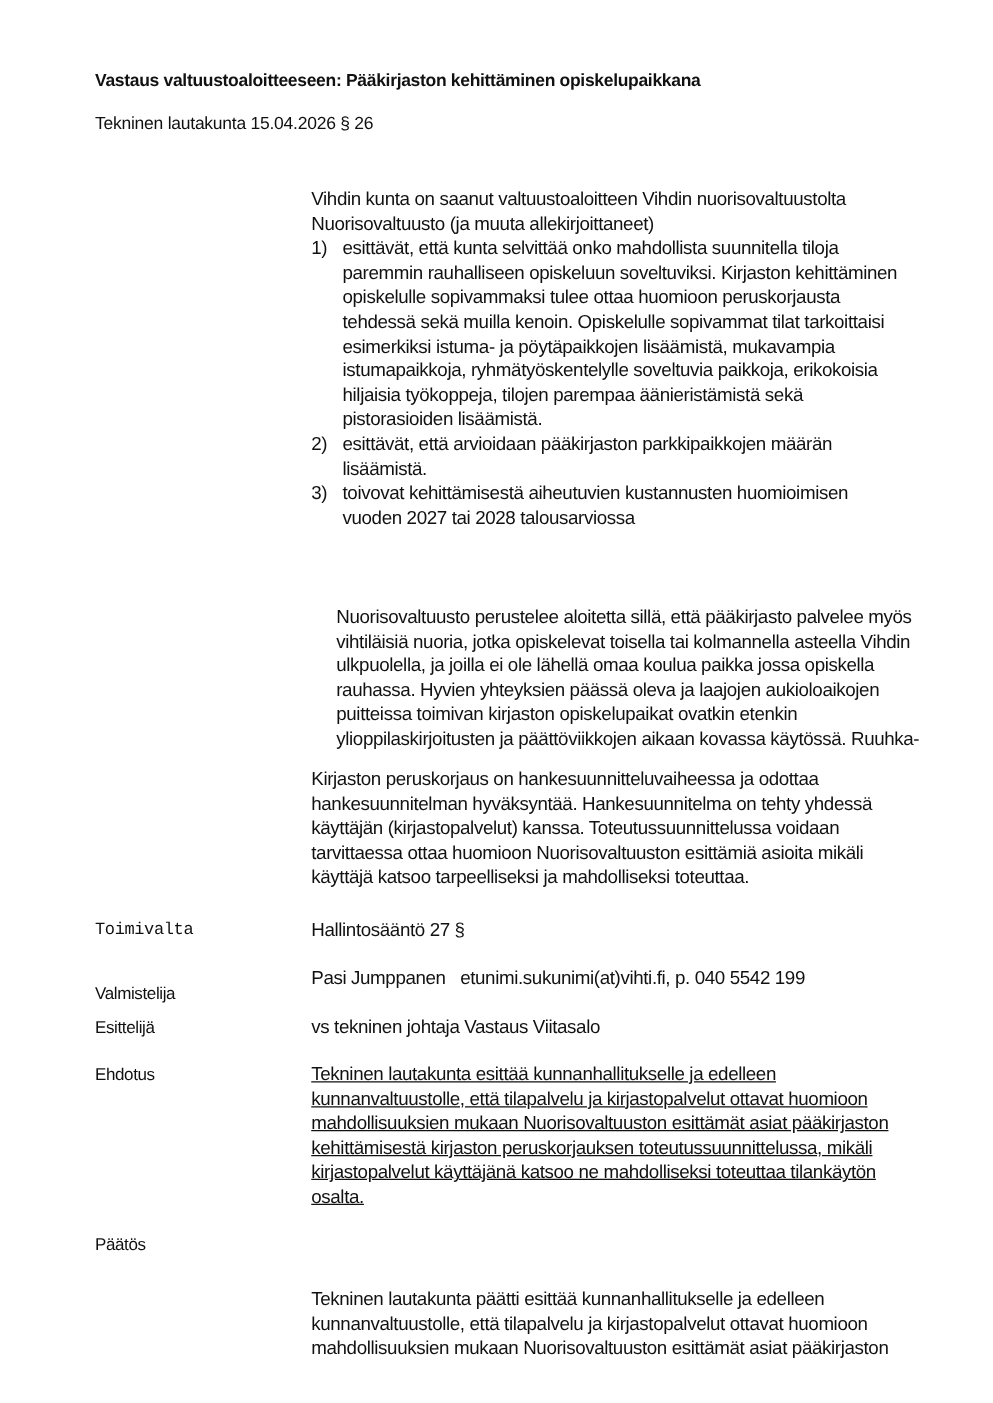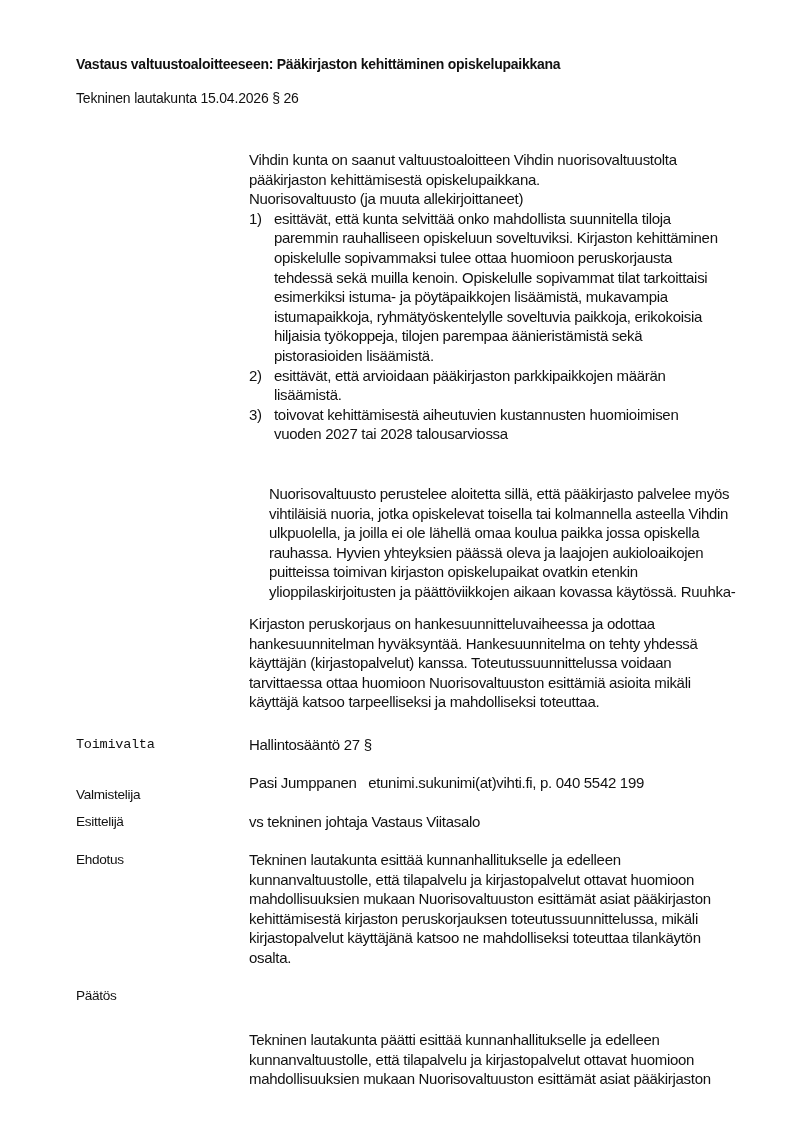--- a/index.html
+++ b/index.html
@@ -32,21 +32,20 @@
 </head>
 <body>
 
 <div class="page">
 
   <div class="title">Vastaus valtuustoaloitteeseen: Pääkirjaston kehittäminen opiskelupaikkana</div>
   <div class="meeting">Tekninen lautakunta 15.04.2026 § 26</div>
 
   <div class="body-col" style="top:150px;">
     <span class="line">Vihdin kunta on saanut valtuustoaloitteen Vihdin nuorisovaltuustolta</span>
-    <span class="line">pääkirjaston kehittämisestä opiskelupaikkana.</span>
     <span class="line">Nuorisovaltuusto (ja muuta allekirjoittaneet)</span>
     <ol class="list">
       <li class="list-item">
         <span class="list-num">1)</span>
         <span class="line">esittävät, että kunta selvittää onko mahdollista suunnitella tiloja</span>
         <span class="line">paremmin rauhalliseen opiskeluun soveltuviksi. Kirjaston kehittäminen</span>
         <span class="line">opiskelulle sopivammaksi tulee ottaa huomioon peruskorjausta</span>
         <span class="line">tehdessä sekä muilla kenoin. Opiskelulle sopivammat tilat tarkoittaisi</span>
         <span class="line">esimerkiksi istuma- ja pöytäpaikkojen lisäämistä, mukavampia</span>
         <span class="line">istumapaikkoja, ryhmätyöskentelylle soveltuvia paikkoja, erikokoisia</span>
@@ -92,21 +91,21 @@
   <div class="body-col" style="top:773px;">
     <span class="line" style="white-space:pre;">Pasi Jumppanen   etunimi.sukunimi(at)vihti.fi, p. 040 5542 199</span>
   </div>
 
   <div class="label" style="top:812px;">Esittelijä</div>
   <div class="body-col" style="top:812px;">
     <span class="line">vs tekninen johtaja Vastaus Viitasalo</span>
   </div>
 
   <div class="label" style="top:850px;">Ehdotus</div>
-  <div class="body-col" style="top:850px;">
+  <div class="body-col" style="top:850px;text-decoration:underline;">
     <span class="line">Tekninen lautakunta esittää kunnanhallitukselle ja edelleen</span>
     <span class="line">kunnanvaltuustolle, että tilapalvelu ja kirjastopalvelut ottavat huomioon</span>
     <span class="line">mahdollisuuksien mukaan Nuorisovaltuuston esittämät asiat pääkirjaston</span>
     <span class="line">kehittämisestä kirjaston peruskorjauksen toteutussuunnittelussa, mikäli</span>
     <span class="line">kirjastopalvelut käyttäjänä katsoo ne mahdolliseksi toteuttaa tilankäytön</span>
     <span class="line">osalta.</span>
   </div>
 
   <div class="label" style="top:986px;">Päätös</div>
   <div class="body-col" style="top:986px;margin-top:44px;">

